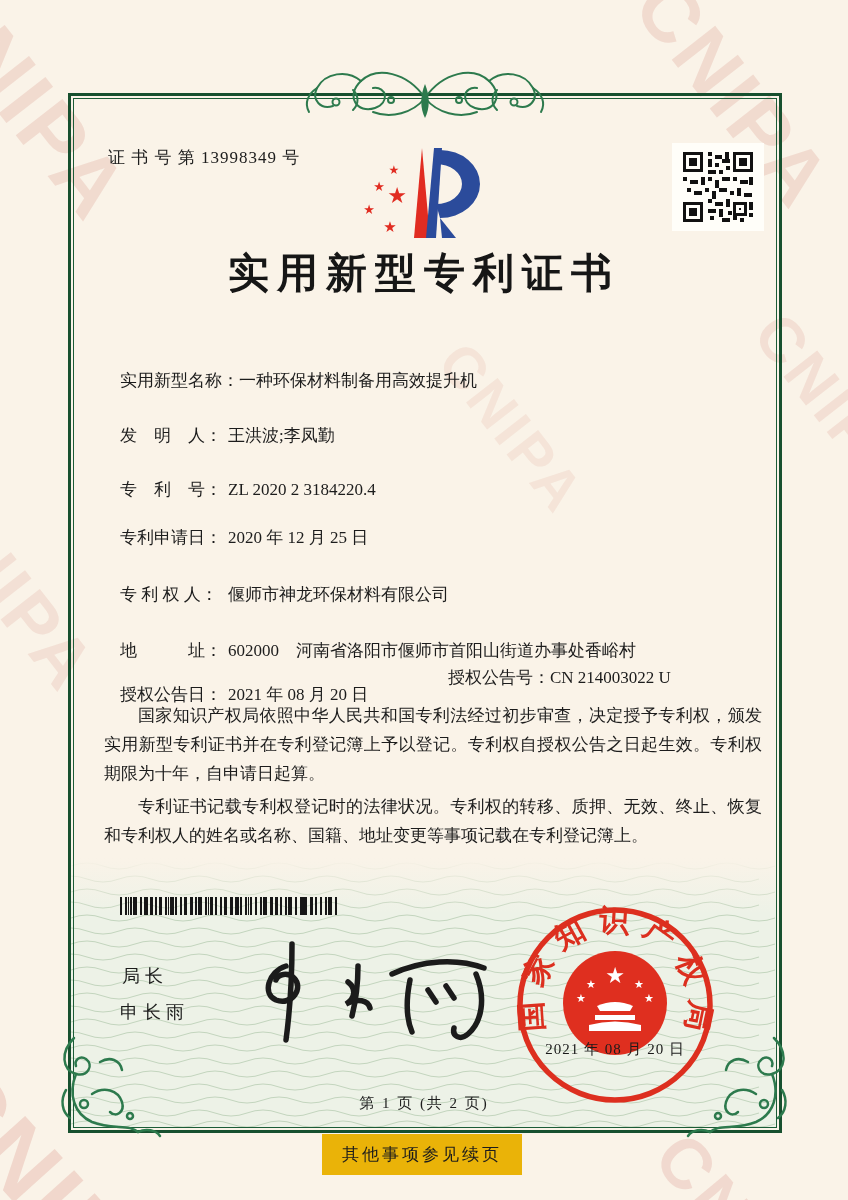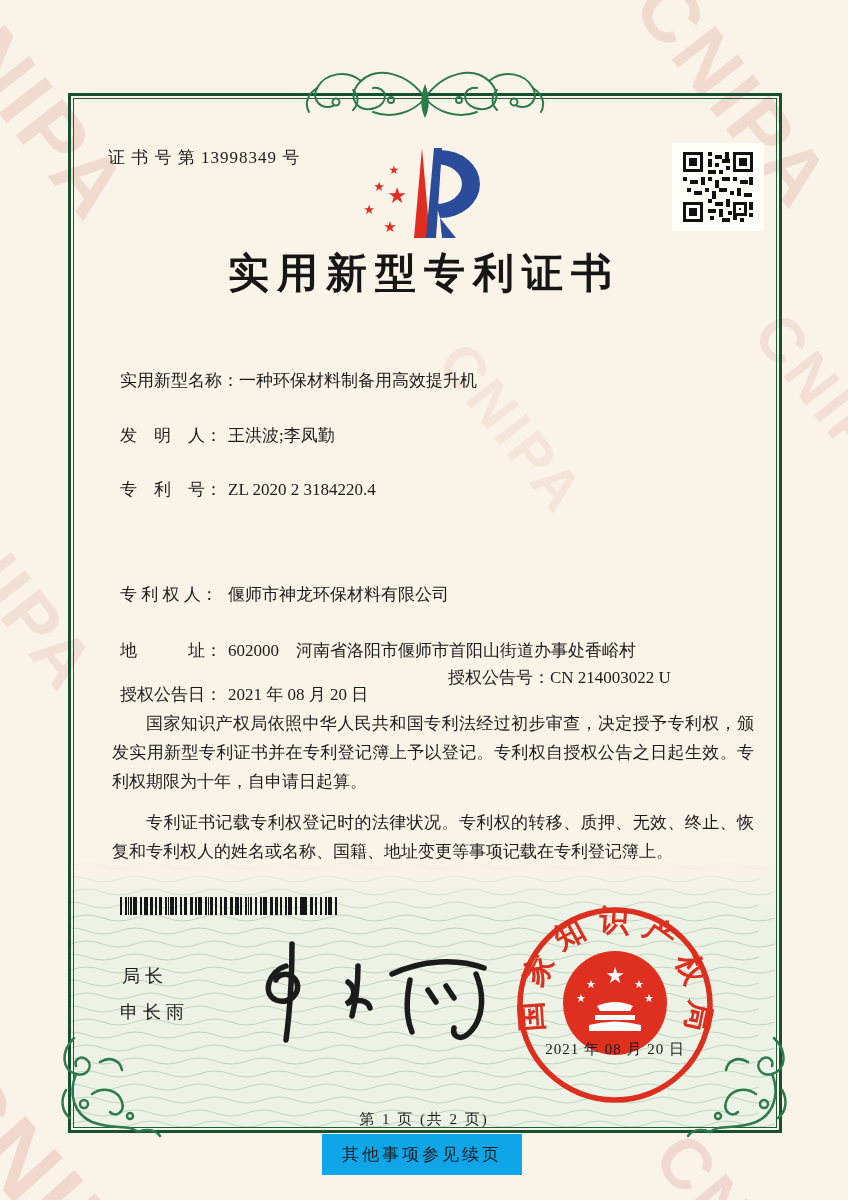--- a/index.html
+++ b/index.html
@@ -40,34 +40,34 @@
   .title{position:absolute;left:0;width:100%;top:246px;text-align:center;
      font-size:41px;font-weight:bold;letter-spacing:8px;color:#161616;z-index:4;}
   
   .row{position:absolute;left:120px;font-size:17px;white-space:nowrap;z-index:4;}
   .row .lab{display:inline-block;min-width:108px;margin-top:17px;}
   .r0{top:352px}.r1{top:407px}.r2{top:461px}.r3{top:509px}.r4{top:566px}.r5{top:622px}.r6{top:666px}
   .grant-no{position:absolute;left:432px;top:666px;font-size:17px;white-space:nowrap;z-index:4;margin-left:16px;}
   
   .body-text{position:absolute;left:100px;top:697px;width:666px;font-size:17px;
      line-height:29px;text-align:justify;z-index:4;}
-  .body-text p{margin:12px;text-indent:2em;}
+  .body-text p{margin:4px;text-indent:2em;}
   
   .barcode{position:absolute;left:120px;top:897px;width:218px;height:18px;z-index:4;
      background:
        repeating-linear-gradient(90deg,#161616 0 2px,rgba(0,0,0,0) 2px 5px),
        repeating-linear-gradient(90deg,#161616 0 1px,rgba(0,0,0,0) 1px 8px),
        repeating-linear-gradient(90deg,#161616 0 2px,rgba(0,0,0,0) 2px 13px);}
   .signer-title{position:absolute;left:122px;top:964px;font-size:18px;letter-spacing:5px;z-index:4;}
   .signer-name{position:absolute;left:120px;top:1000px;font-size:18px;letter-spacing:5px;z-index:4;}
   .signature{position:absolute;left:252px;top:938px;z-index:4;}
   .seal{position:absolute;left:513px;top:903px;z-index:5;}
   .page-info{position:absolute;left:0;width:100%;top:1094px;text-align:center;
-     font-size:15px;letter-spacing:2px;z-index:4;margin-top:16px;}
-  .foot-note{position:absolute;left:322px;top:1134px;background:#0ea5e9;
+     font-size:15px;letter-spacing:2px;z-index:4;}
+  .foot-note{position:absolute;left:322px;top:1134px;background:#eab308;
      padding:9px 20px;font-size:17px;letter-spacing:3px;z-index:4;}
 </style>
 </head>
 <body>
 
 <div class="page">
 
   <span class="wm wm1">CNIPA</span>
   <span class="wm wm2">CNIPA</span>
   <span class="wm wm3">CNIPA</span>
@@ -231,20 +231,23 @@
 
   <div class="row r0">
     <span class="lab">实用新型名称：</span><span class="val">一种环保材料制备用高效提升机</span>
   </div>
   <div class="row r1">
     <span class="lab">发　明　人：</span><span class="val">王洪波;李凤勤</span>
   </div>
   <div class="row r2">
     <span class="lab">专　利　号：</span><span class="val">ZL 2020 2 3184220.4</span>
   </div>
+  <div class="row r3">
+    <span class="lab">专利申请日：</span><span class="val">2020 年 12 月 25 日</span>
+  </div>
   <div class="row r4">
     <span class="lab">专 利 权 人：</span><span class="val">偃师市神龙环保材料有限公司</span>
   </div>
   <div class="row r5">
     <span class="lab">地　　　址：</span><span class="val">602000　河南省洛阳市偃师市首阳山街道办事处香峪村</span>
   </div>
   <div class="row r6">
     <span class="lab">授权公告日：</span><span class="val">2021 年 08 月 20 日</span>
   </div>
   <div class="grant-no">

